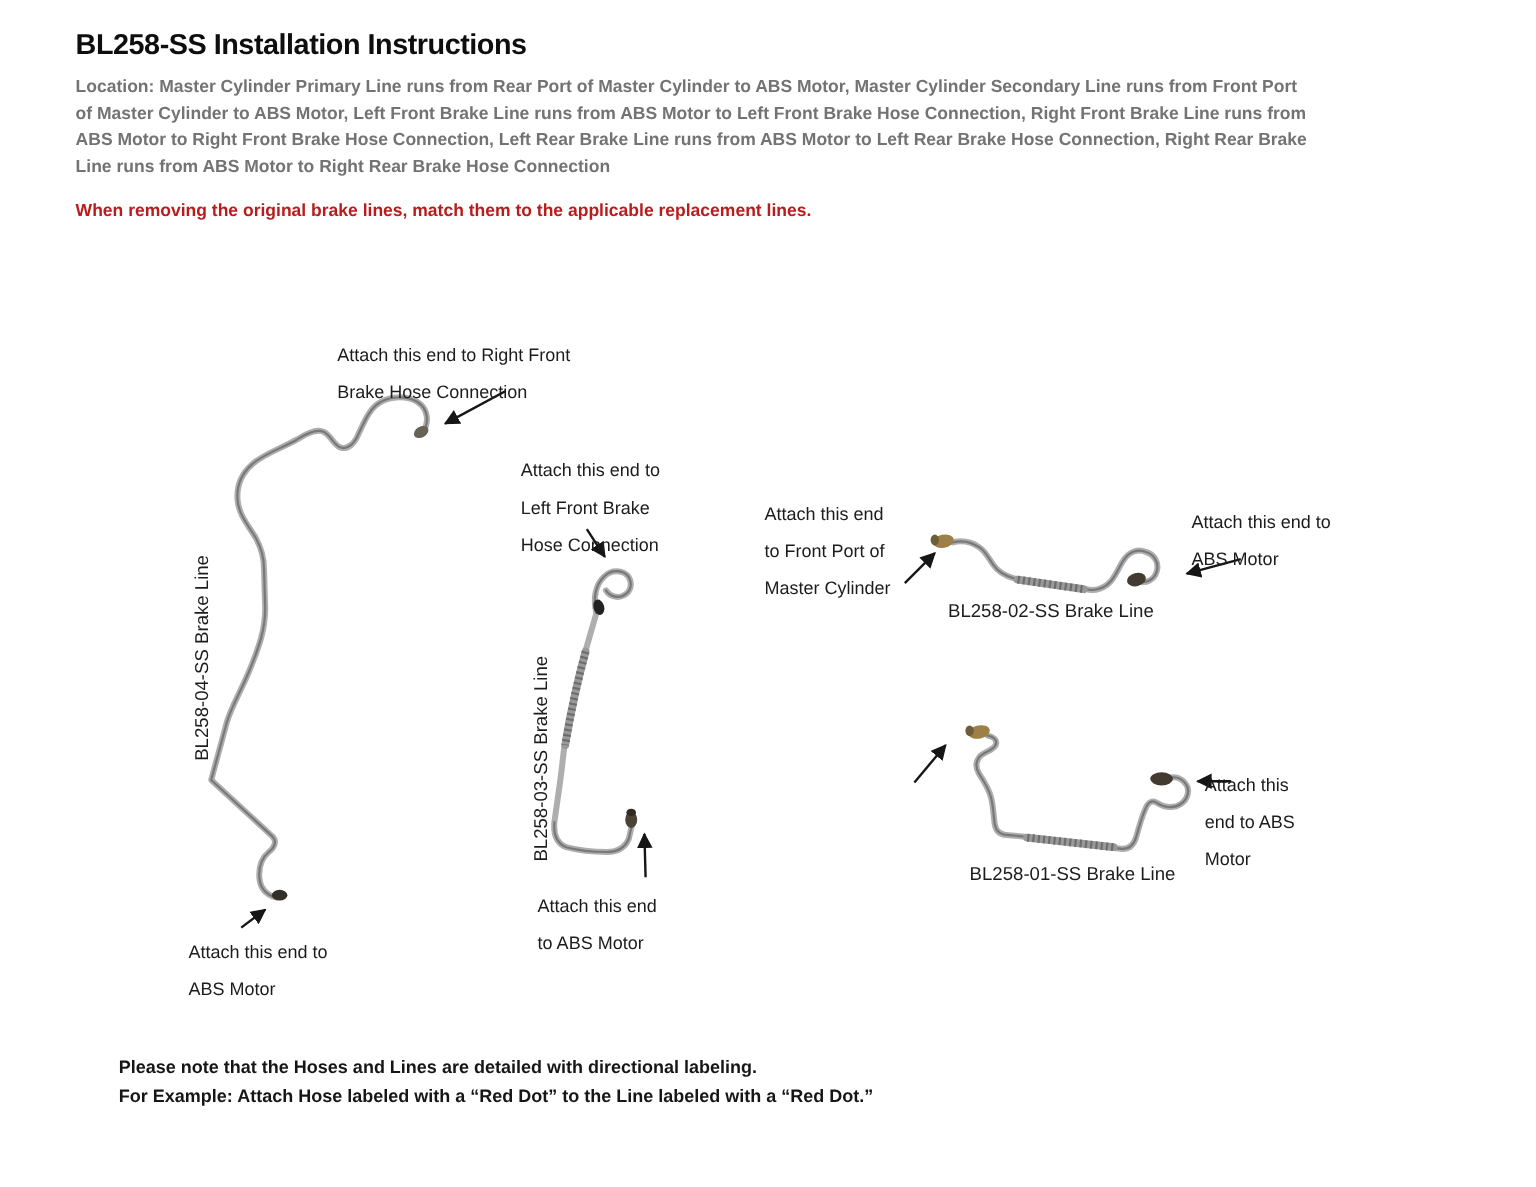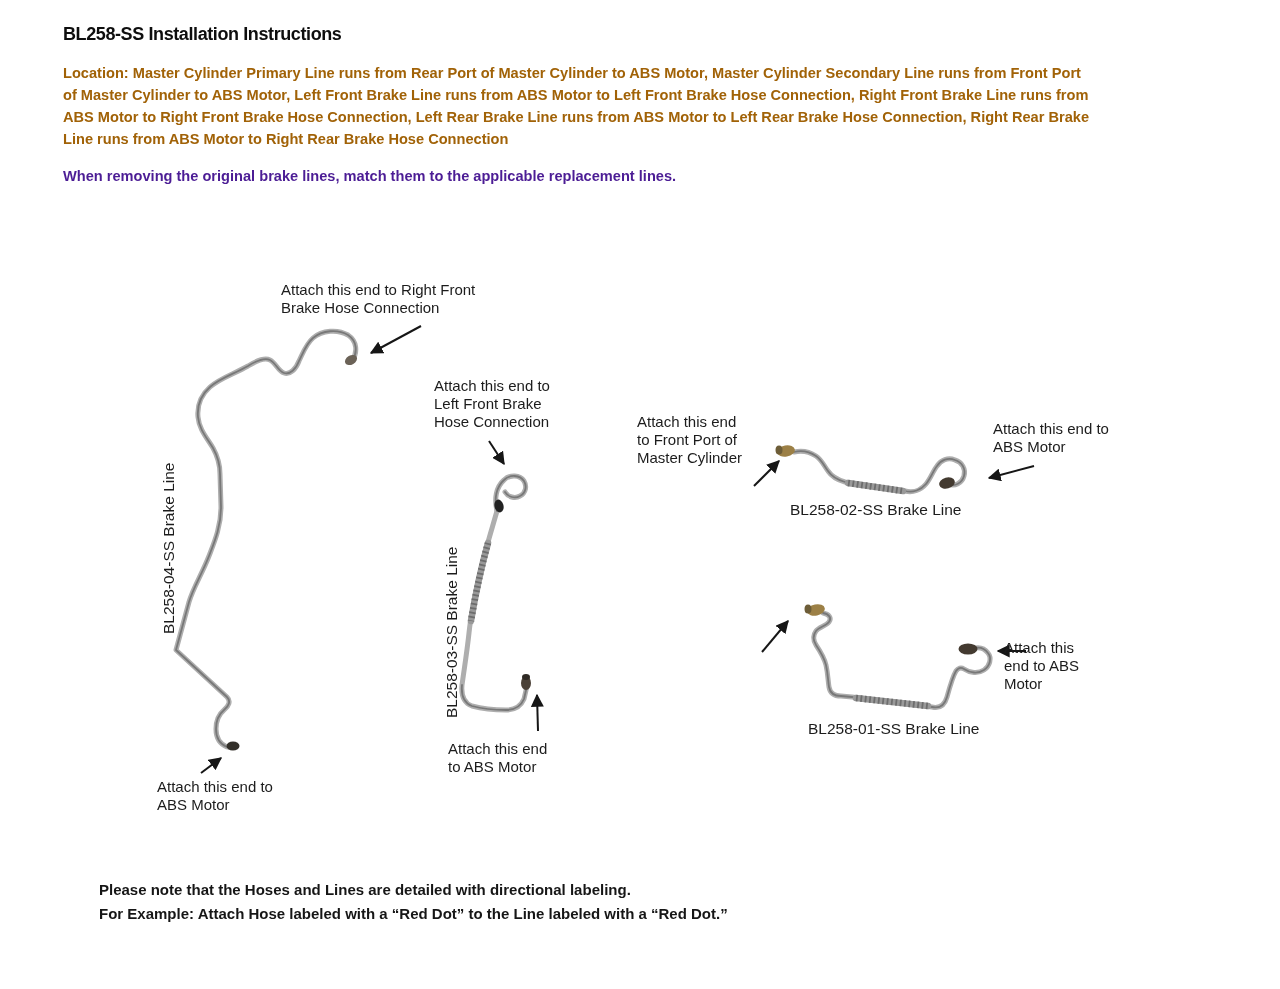--- a/index.html
+++ b/index.html
@@ -2,36 +2,36 @@
 <html><head>
 <meta charset="utf-8">
 <style>
   html,body { margin:0; padding:0; background:#ffffff; }
   .page {
     position:relative; width:1280px; height:989px; background:#ffffff;
     font-family:"Liberation Sans", sans-serif; color:#1a1a1a; overflow:hidden;
   }
   .title {
     position:absolute; left:63px; top:24px; margin:0;
-    font-size:18px; font-weight:bold; letter-spacing:-0.4px; color:#0e0e0e;
+    font-size:24px; font-weight:bold; letter-spacing:-0.4px; color:#0e0e0e;
   }
   .location {
     position:absolute; left:63px; top:62px; margin:0; width:1170px;
-    font-size:14.6px; font-weight:bold; line-height:22px; white-space:pre-line; color:#a16207;
+    font-size:14.6px; font-weight:bold; line-height:22px; white-space:pre-line; color:#737373;
   }
   .removal {
     position:absolute; left:63px; top:168px; margin:0;
-    font-size:14.6px; font-weight:bold; color:#4c1d95;
+    font-size:14.6px; font-weight:bold; color:#b91c1c;
   }
   .footer-note {
     position:absolute; left:99px; top:878px; margin:0;
     font-size:15px; font-weight:bold; line-height:23.5px; white-space:pre-line; color:#161616;
   }
   .annotation {
-    position:absolute; font-size:15px; line-height:18px;
+    position:absolute; font-size:15px; line-height:31px;
     white-space:pre-line; color:#1c1c1c;
   }
   .a0 { left:281px; top:281px; }
   .a1 { left:434px; top:377px; }
   .a2 { left:637px; top:413px; }
   .a3 { left:993px; top:420px; }
   .a4 { left:598px; top:638px; }
   .a5 { left:1004px; top:639px; }
   .a6 { left:157px; top:778px; }
   .a7 { left:448px; top:740px; }

